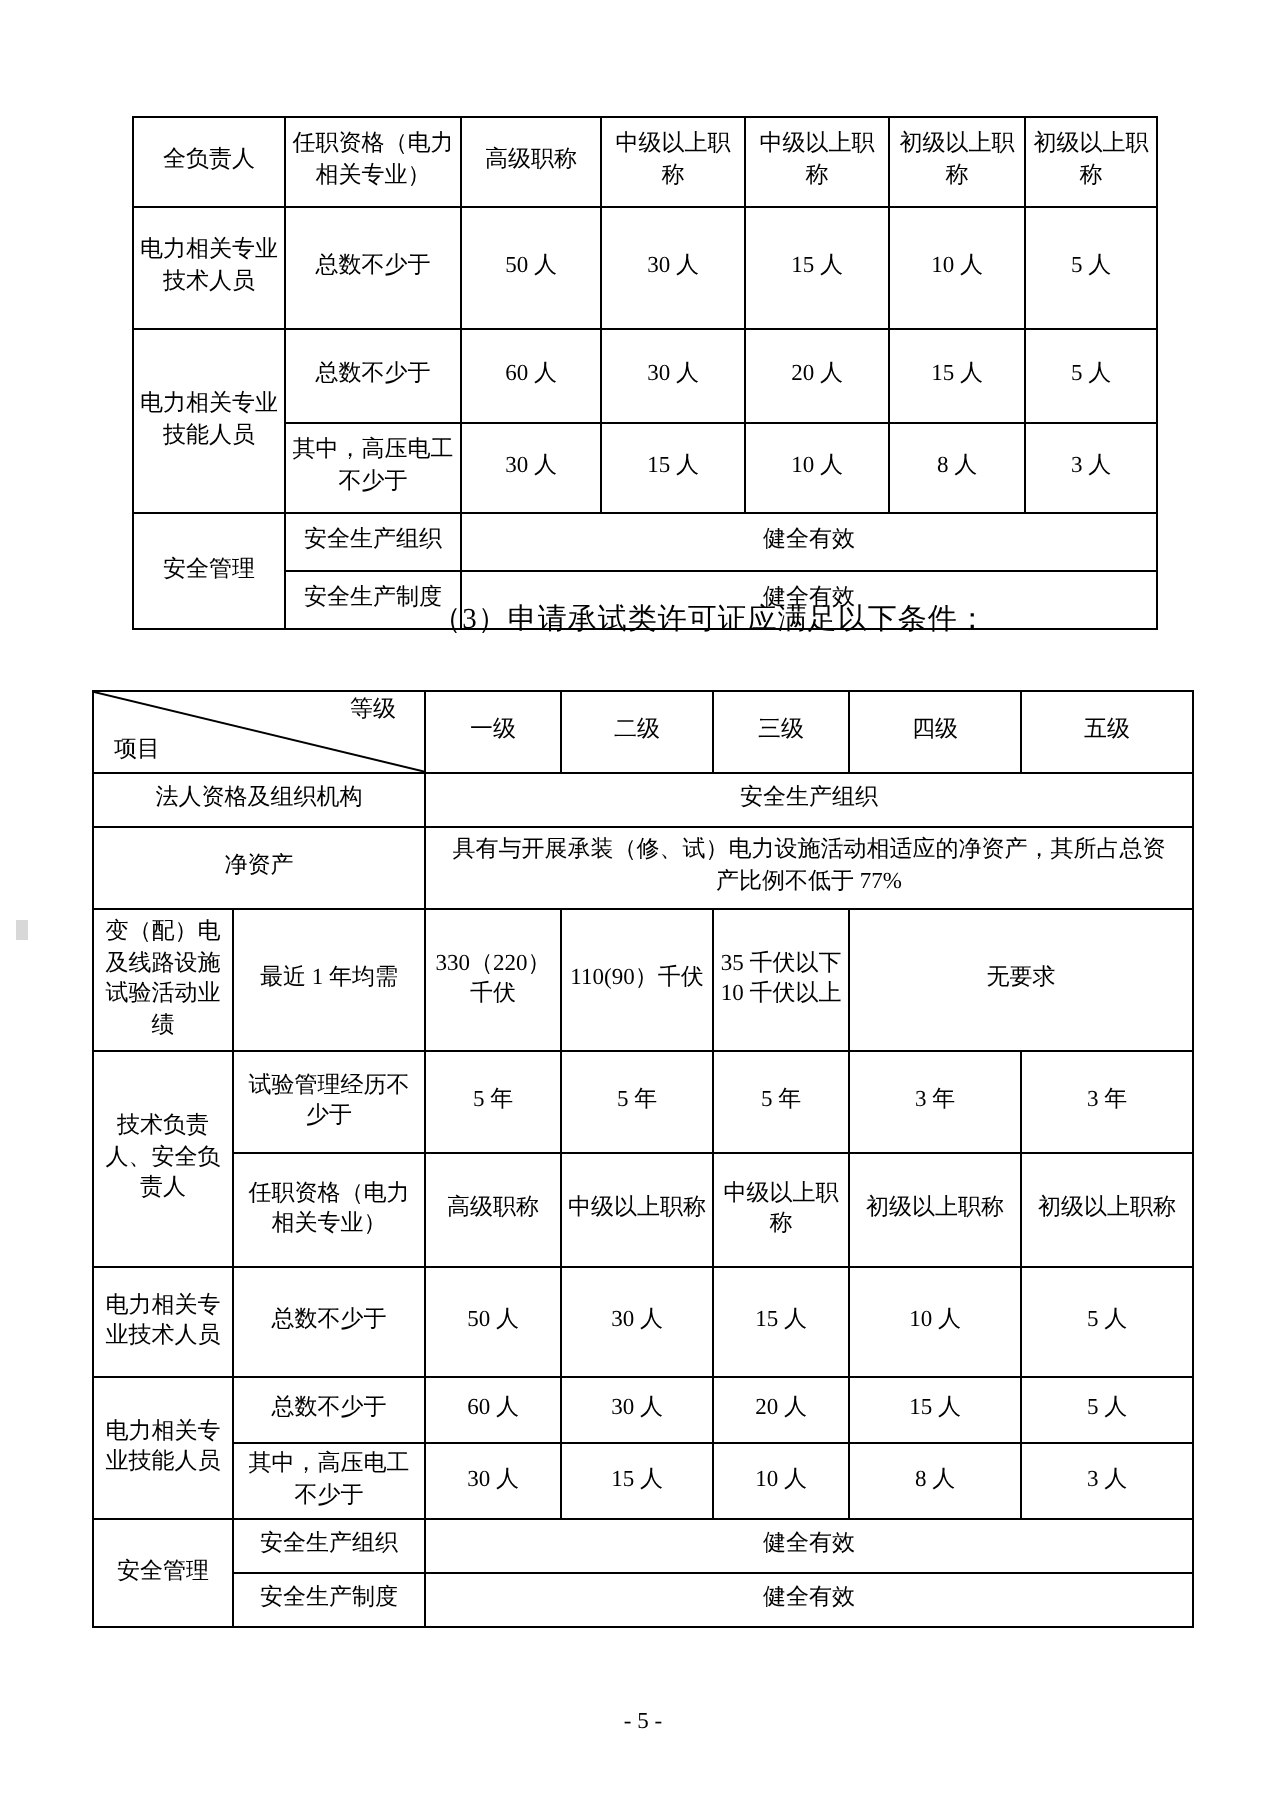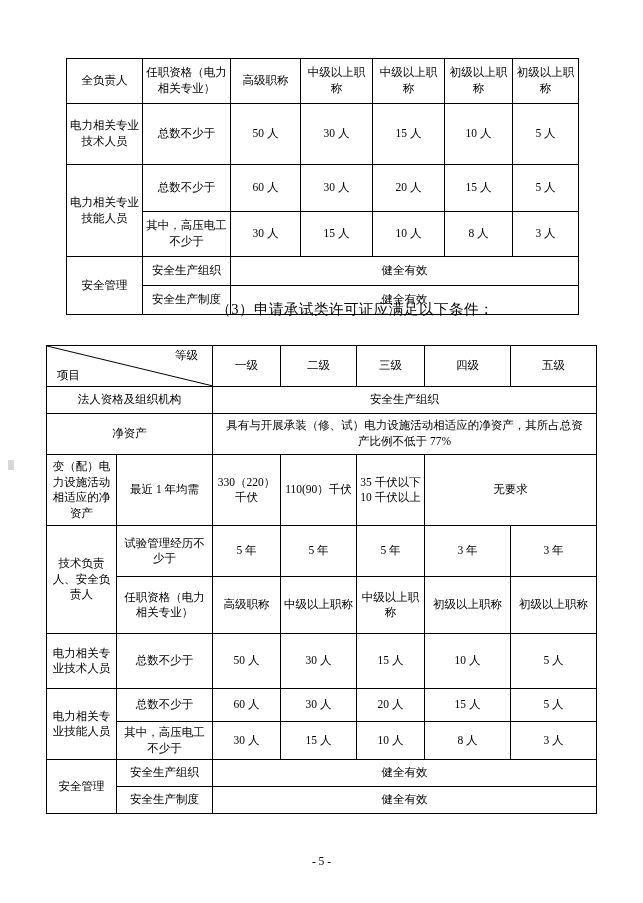--- a/index.html
+++ b/index.html
@@ -212,21 +212,21 @@
         <td colspan="2">法人资格及组织机构</td>
         <td colspan="5">安全生产组织</td>
       </tr>
 
       <tr>
         <td colspan="2" style="height:34px">净资产</td>
         <td colspan="5" class="cellpad" style="padding:4px 10px">具有与开展承装（修、试）电力设施活动相适应的净资产，其所占总资产比例不低于 77%</td>
       </tr>
 
       <tr>
-        <td class="cellpad" style="height:58px">变（配）电力设施活动相适应的净资产</td>
+        <td class="cellpad" style="height:58px">变（配）电及线路设施试验活动业绩</td>
         <td>最近 1 年均需</td>
         <td>330（220）千伏</td>
         <td>110(90）千伏</td>
         <td>35 千伏以下 10 千伏以上</td>
         <td colspan="2">无要求</td>
       </tr>
 
       <tr>
         <td class="cellpad" rowspan="2" style="height:44px">技术负责人、安全负责人</td>
         <td style="height:44px">试验管理经历不少于</td>

